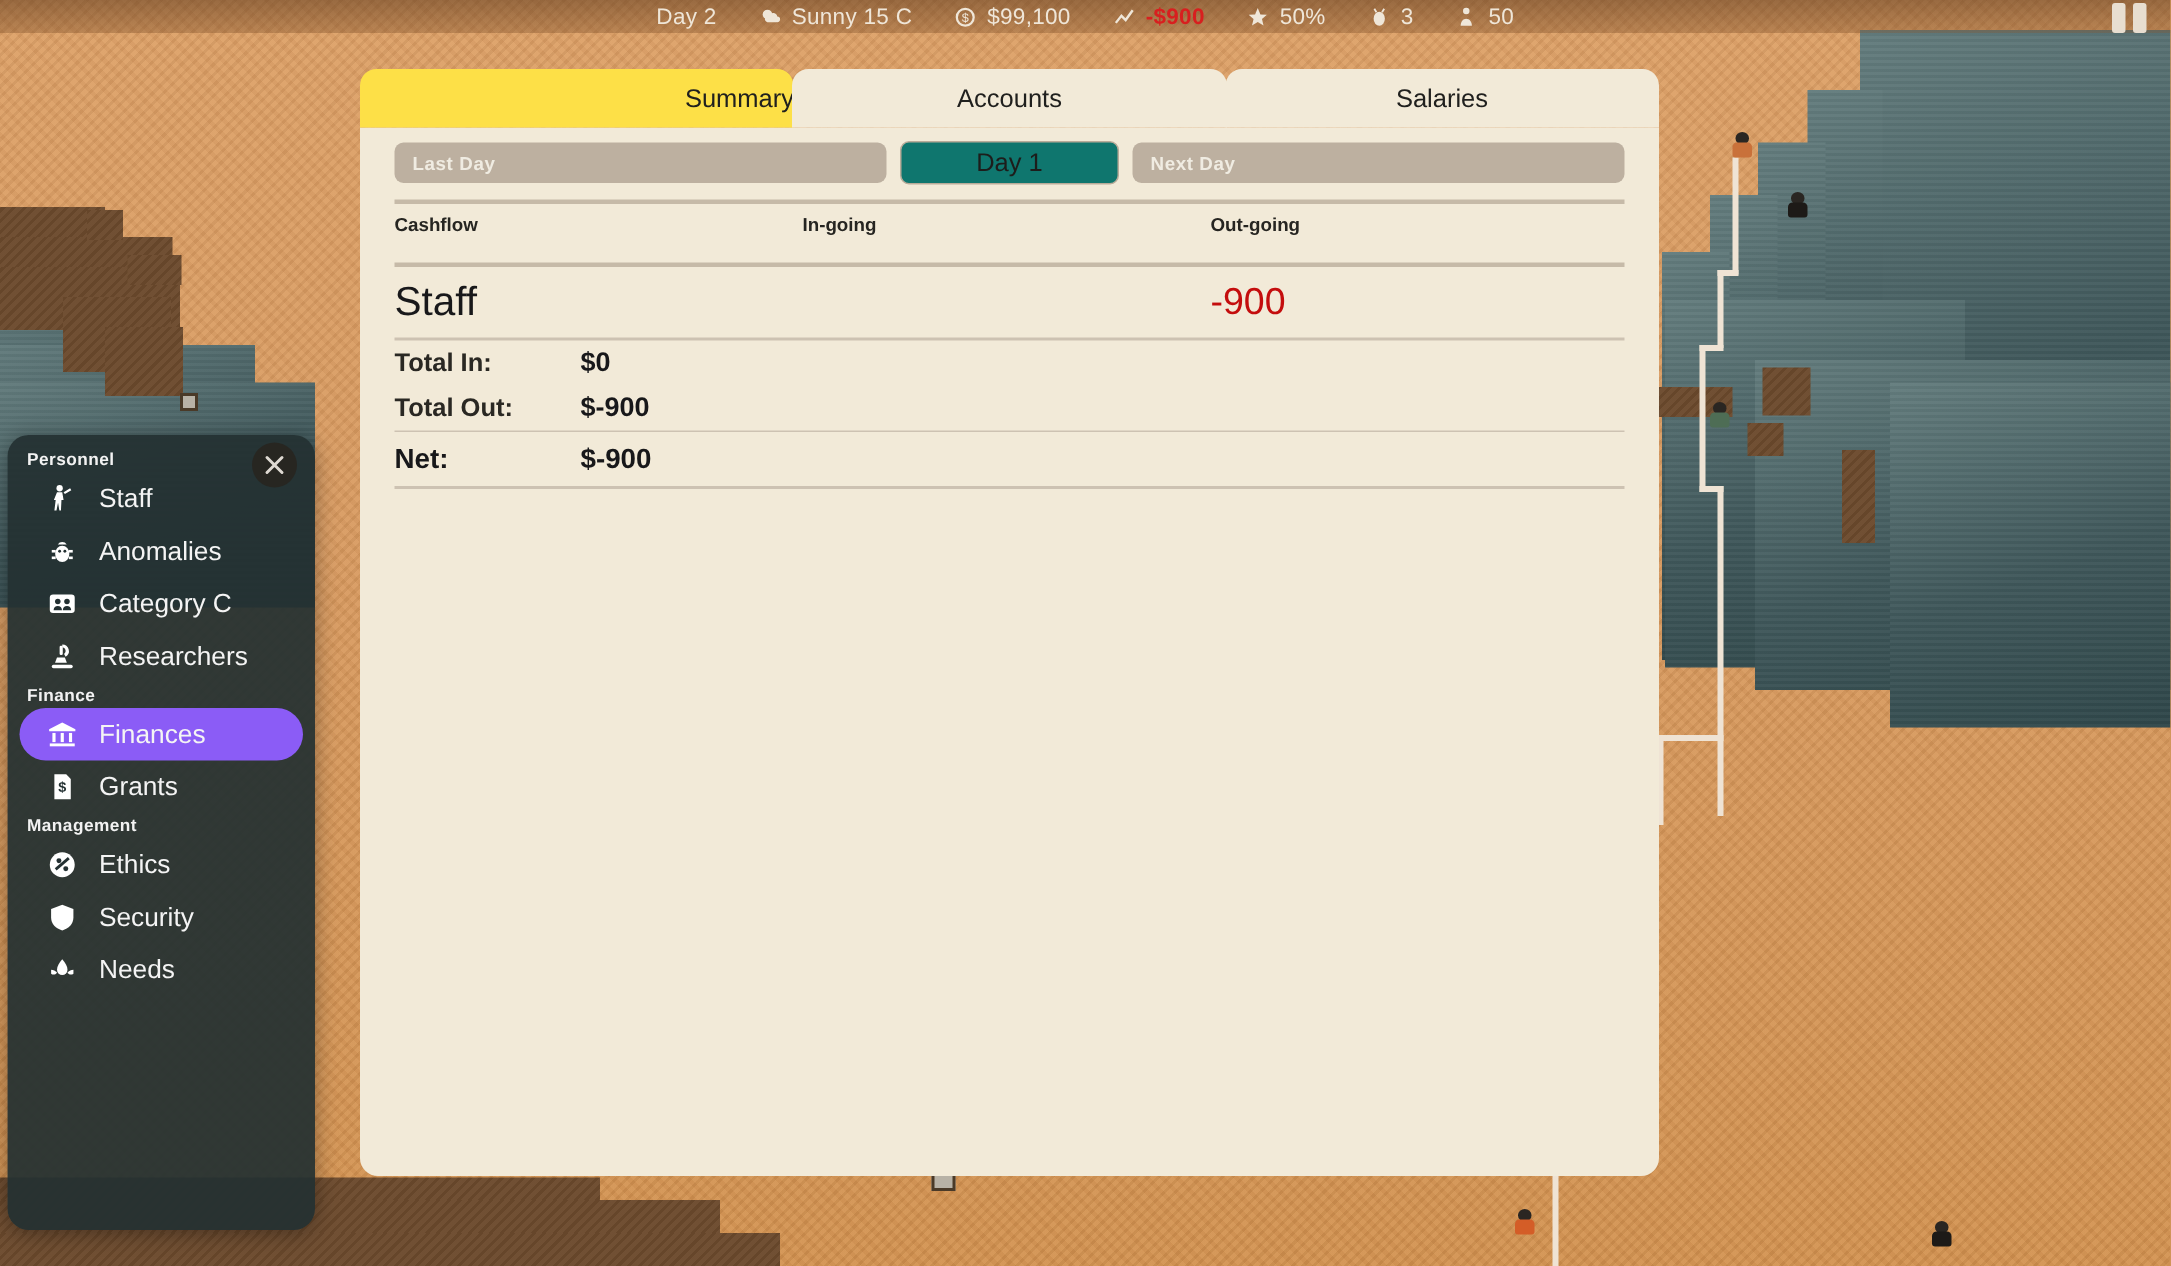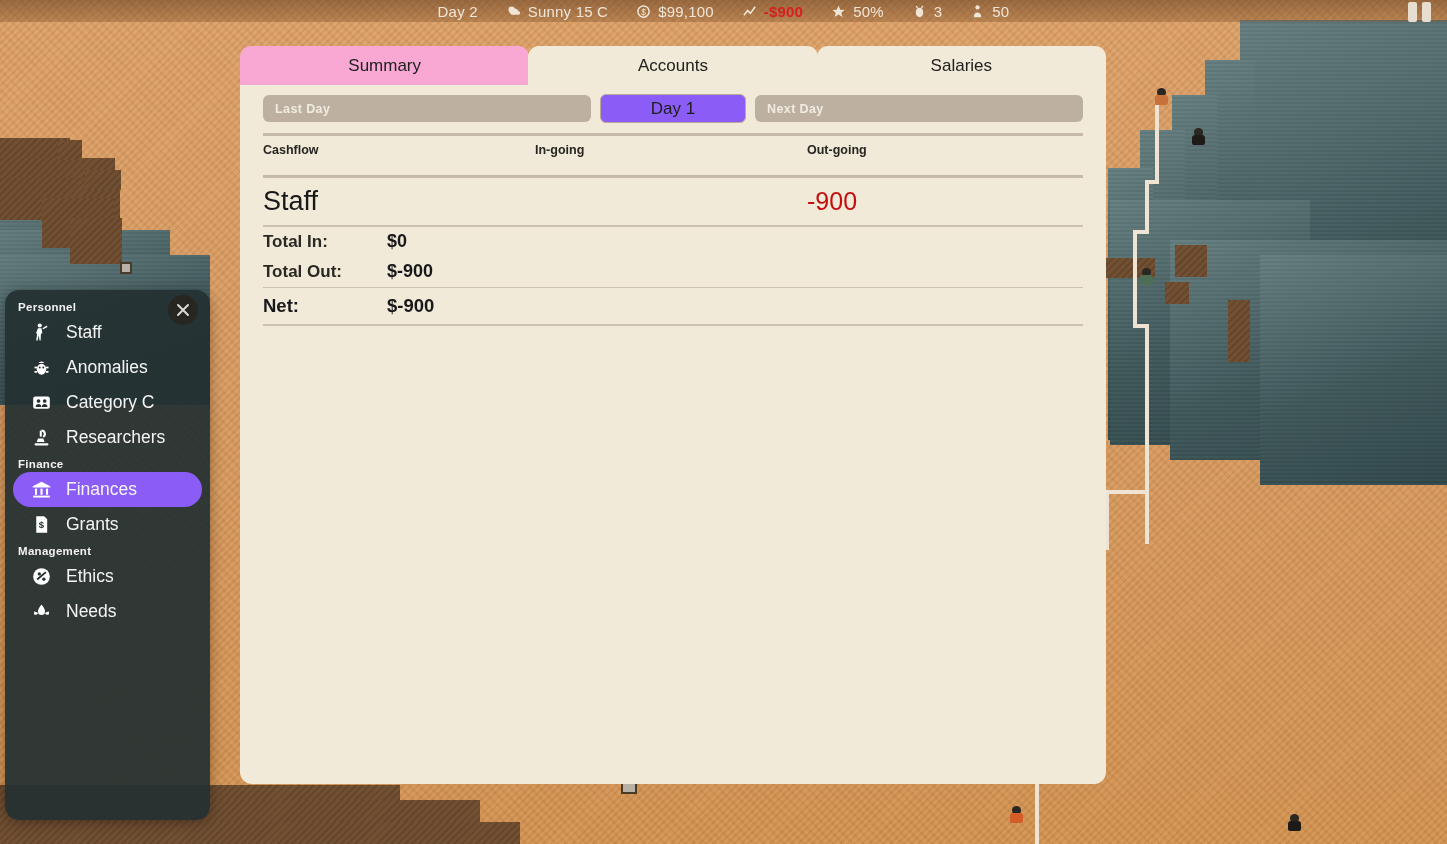--- a/index.html
+++ b/index.html
@@ -95,38 +95,38 @@
     z-index:20;
   }
   .tabs { display:flex; height:39px; align-items:flex-end; }
   .tab {
     flex:1; height:39px; display:flex; align-items:center; justify-content:center;
     font-size:17px; color:#20201e; cursor:pointer;
     border-radius:11px 11px 0 0;
     background:#f2ead8;
     position:relative;
   }
-  .tab.active { background:#f9a8d4; }
+  .tab.active { background:#fde047;justify-content:flex-end; }
   .tab + .tab { margin-left:-1px; }
   .panel-body {
     background:#f2ead8;
     height:699px;
     border-radius:0 0 12px 12px;
     padding:10px 23px 0 23px;
   }
   .day-nav { display:flex; align-items:center; gap:9px; height:27px; }
   .daybtn {
     flex:1; height:27px; border-radius:6px; background:#bdb0a0;
     display:flex; align-items:center; padding-left:12px;
     color:#f0ece2; font-size:12.5px; font-weight:bold; letter-spacing:.4px;
     cursor:pointer;
   }
   .daycur {
     width:146px; height:29px; border-radius:6px;
-    background:#8b5cf6; border:1.5px solid #b9ab99;
+    background:#0f766e; border:1.5px solid #b9ab99;
     display:flex; align-items:center; justify-content:center;
     font-size:17px; color:#1d1d1b; cursor:pointer;
   }
   .rule { height:3px; background:#c6baa8; margin-top:11px; }
   .rule.thin { height:1.5px; background:#cdc2b2; margin-top:0; }
   .col-head { display:flex; height:28px; align-items:center; font-size:12.5px; font-weight:bold; color:#262521; }
   .c1 { width:272px; }
   .c2 { width:272px; }
   .c3 { flex:1; }
   .row-item { display:flex; align-items:center; height:47px; }
@@ -363,20 +363,28 @@
           <path d="M7 15.5 17 7" stroke="#233032" stroke-width="2.2" fill="none"></path>
           <circle cx="9.5" cy="9" r="1.9" fill="#233032"></circle>
           <circle cx="14.7" cy="15" r="1.9" fill="#233032"></circle>
         </svg>
     </span>
     <span class="lbl">Ethics</span>
   </div>
   <div class="side-item">
     <span class="ico">
       <svg viewBox="0 0 24 24">
+          <path d="M12 2.5 20.5 5.8v6.4c0 5-3.6 8.3-8.5 9.8-4.9-1.5-8.5-4.8-8.5-9.8V5.8z"></path>
+        </svg>
+    </span>
+    <span class="lbl">Security</span>
+  </div>
+  <div class="side-item">
+    <span class="ico">
+      <svg viewBox="0 0 24 24">
           <path d="M12 4c2.5 3 4 5.5 4 8a4 4 0 0 1-8 0c0-2.5 1.5-5 4-8z"></path>
           <path d="M3.5 12c1.5 0 3.5.8 4.6 2.2C6.6 16 4.8 16 3.5 15z"></path>
           <path d="M20.5 12c-1.5 0-3.5.8-4.6 2.2 1.5 1.8 3.3 1.8 4.6.8z"></path>
         </svg>
     </span>
     <span class="lbl">Needs</span>
   </div>
 </div>
 
 <div id="panel">

